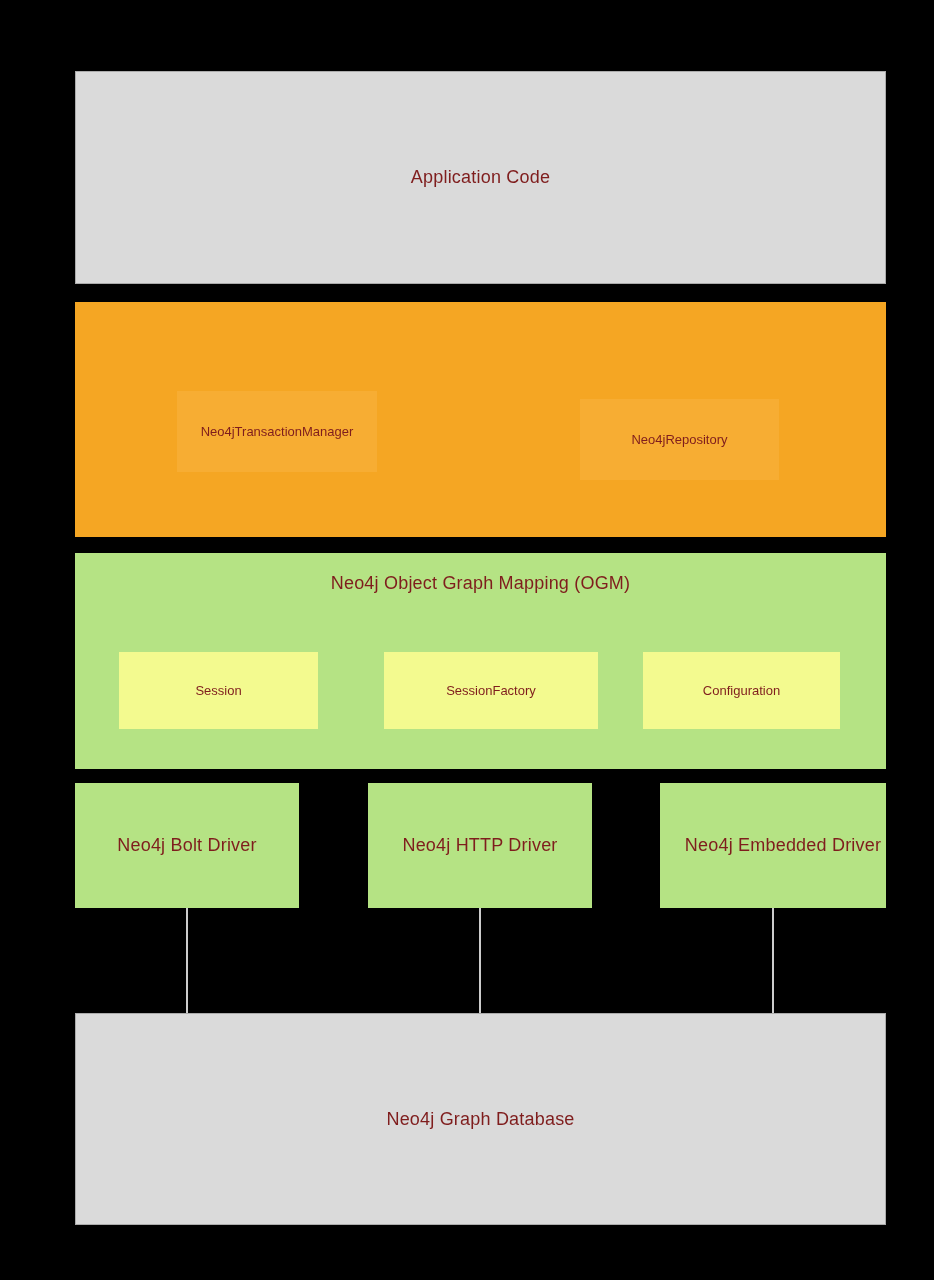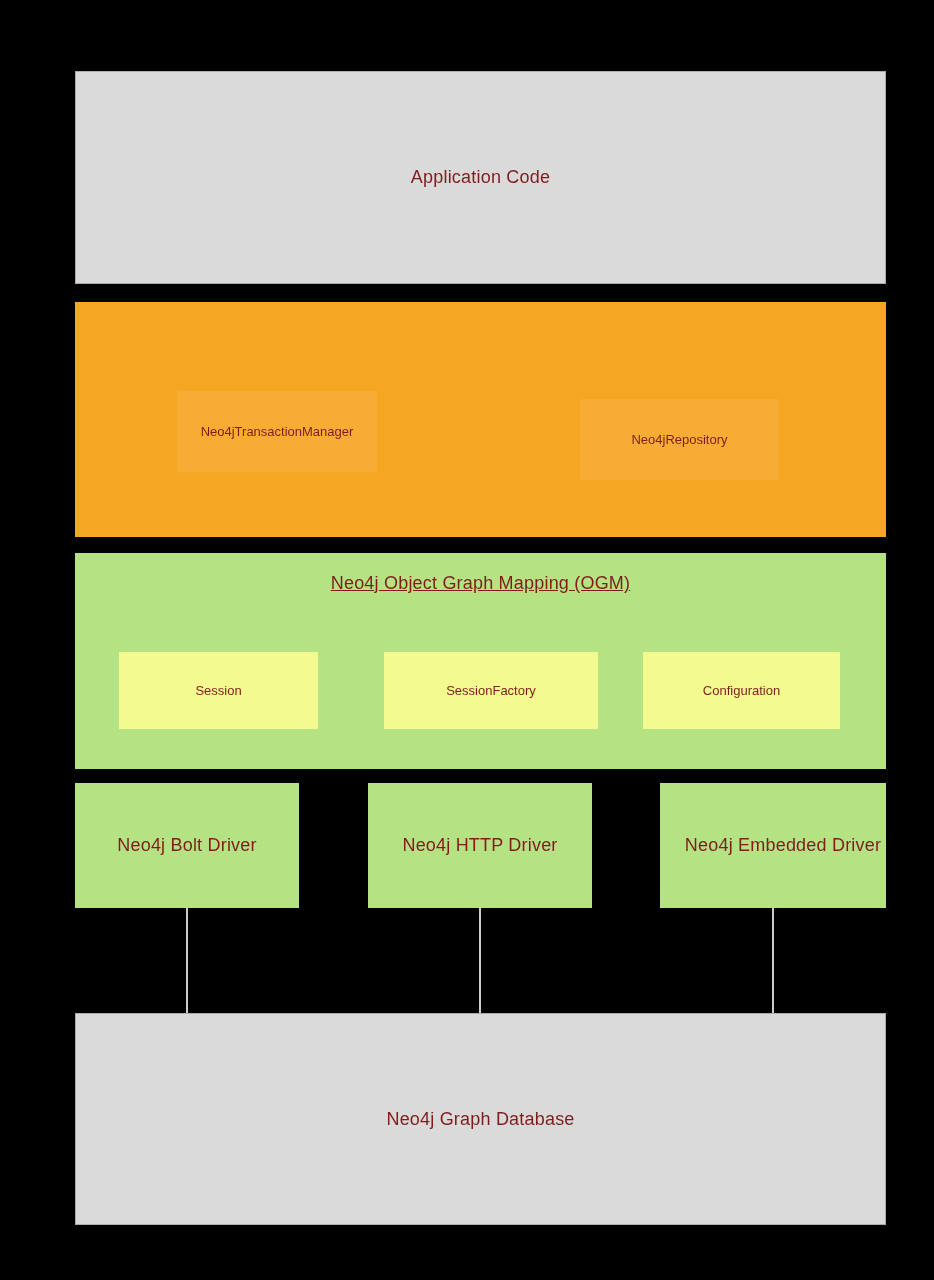--- a/index.html
+++ b/index.html
@@ -59,21 +59,20 @@
     justify-content: center;
   }
   .sdn-inner-1 { left: 102px; top: 89px; width: 200px; height: 81px; }
   .sdn-inner-2 { left: 505px; top: 89px; width: 199px; height: 81px; margin-top: 8px; }
 
   
   .box-ogm {
     left: 75px; top: 553px; width: 811px; height: 216px;
     background: #b5e384;
     display: block;
-    text-decoration: underline;
   }
   .ogm-inner {
     position: absolute;
     background: #f3fa8f;
     display: flex;
     align-items: center;
     justify-content: center;
   }
   .ogm-inner-1 { left: 44px;  top: 99px; width: 199px; height: 77px; }
   .ogm-inner-2 { left: 309px; top: 99px; width: 214px; height: 77px; }

